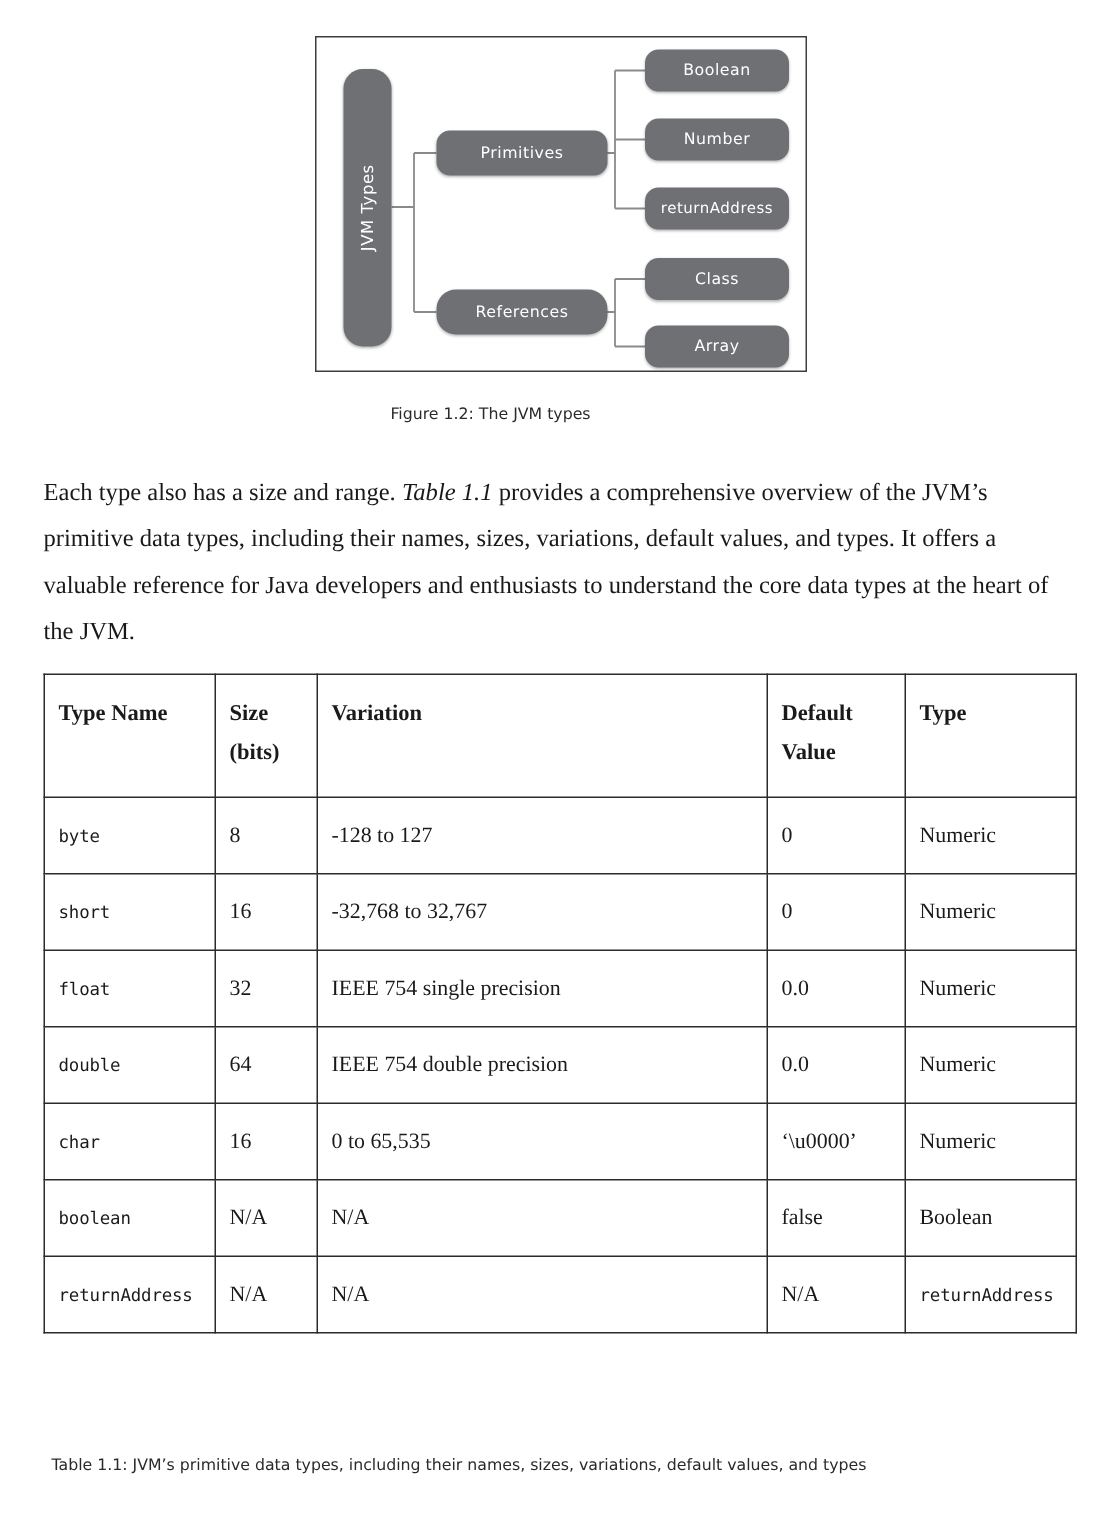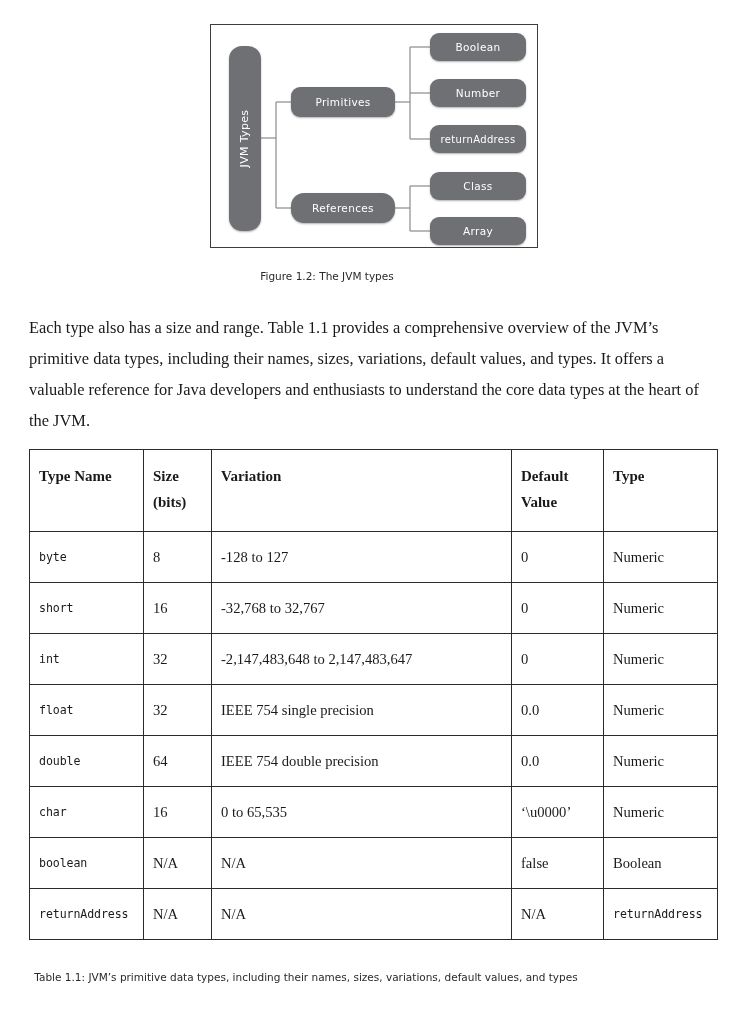--- a/index.html
+++ b/index.html
@@ -53,21 +53,21 @@
     top: 21px;
     width: 32px;
     height: 185px;
     border-radius: 13px;
   }
   .node.root .vtext {
     transform: rotate(-90deg);
     white-space: nowrap;
     font-size: 11px;
   }
-  .node.mid { width: 104px; height: 30px; left: 80px; }
+  .node.mid { width: 114px; height: 30px; left: 80px; }
   .node.mid.primitives { top: 62px; }
   .node.mid.references { top: 168px; border-radius: 13px; }
   .node.leaf { width: 96px; height: 28px; left: 219px; }
   .node.leaf.boolean  { top: 8px;  }
   .node.leaf.number   { top: 54px; }
   .node.leaf.retaddr  { top: 100px; }
   .node.leaf.klass    { top: 147px; }
   .node.leaf.array    { top: 192px; }
   .node.leaf.retaddr  { font-size: 10px; }
 
@@ -86,21 +86,21 @@
   #intro-paragraph {
     position: absolute;
     left: 29px;
     top: 296px;
     width: 678px;
     font-size: 16.4px;
     line-height: 31px;
     text-align: left;
     color: #191919;
   }
-  #intro-paragraph .em { }
+  #intro-paragraph .em { font-style: italic; }
 
   
   #types-table {
     position: absolute;
     left: 29px;
     top: 402px;
     width: 688px;
     border-collapse: collapse;
     table-layout: fixed;
     font-size: 14.6px;
@@ -237,27 +237,20 @@
         <td>Numeric</td>
       </tr>
       <tr>
         <td class="mono">short</td>
         <td>16</td>
         <td>-32,768 to 32,767</td>
         <td>0</td>
         <td>Numeric</td>
       </tr>
       <tr>
-        <td class="mono">int</td>
-        <td>32</td>
-        <td>-2,147,483,648 to 2,147,483,647</td>
-        <td>0</td>
-        <td>Numeric</td>
-      </tr>
-      <tr>
         <td class="mono">float</td>
         <td>32</td>
         <td>IEEE 754 single precision</td>
         <td>0.0</td>
         <td>Numeric</td>
       </tr>
       <tr>
         <td class="mono">double</td>
         <td>64</td>
         <td>IEEE 754 double precision</td>

